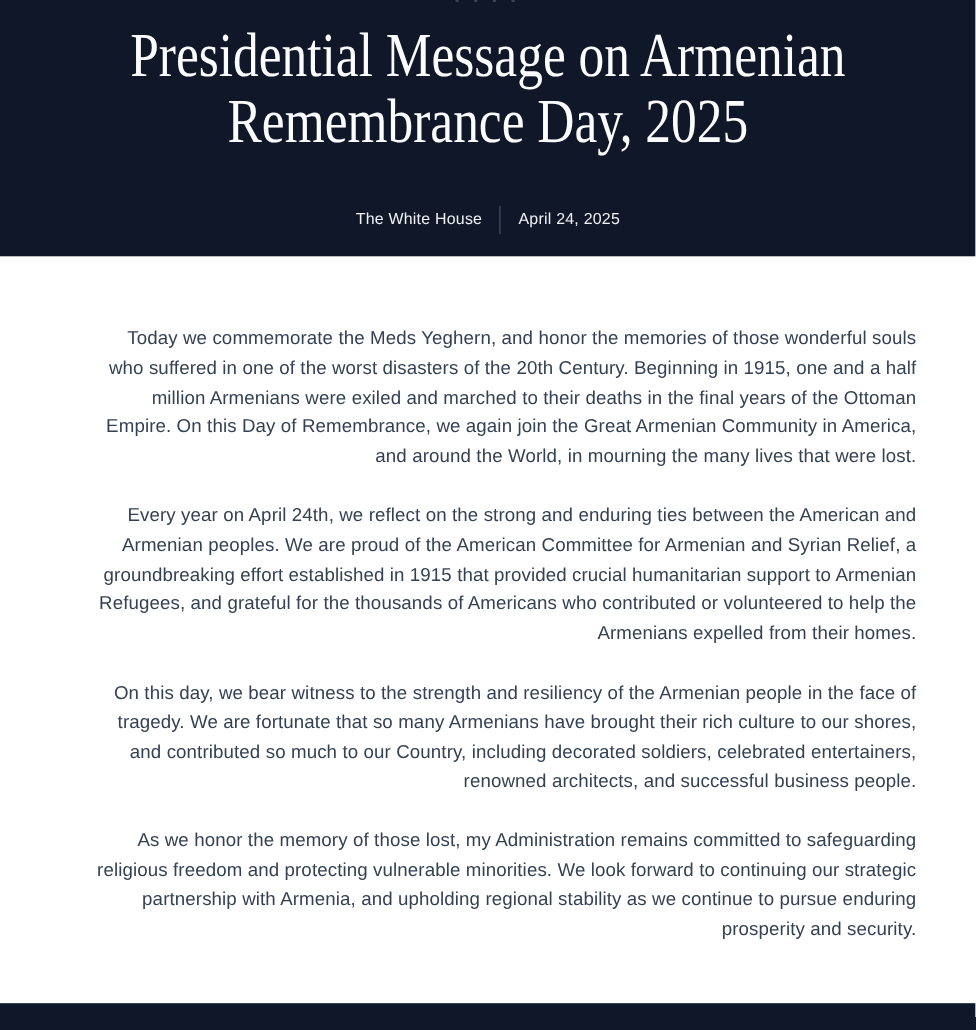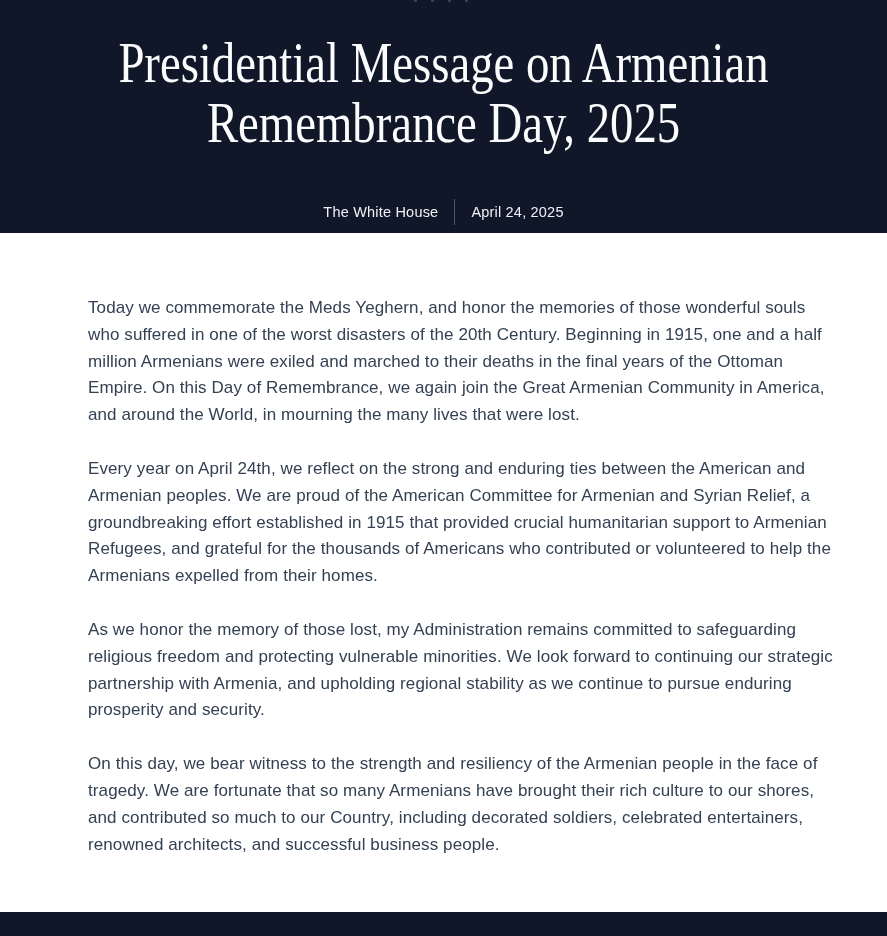--- a/index.html
+++ b/index.html
@@ -15,21 +15,21 @@
     overflow: hidden;
     font-family: "Liberation Sans", sans-serif;
   }
 
   
   .hero {
     position: relative;
     height: 233px;
     background: #101728;
     box-sizing: border-box;
-    padding-top: 33px;
+    padding-top: 21px;
     text-align: center;
   }
   .deco-dots {
     position: absolute;
     top: 0;
     left: 0;
     width: 100%;
     height: 3px;
     pointer-events: none;
   }
@@ -88,20 +88,21 @@
     background: #ffffff;
     padding: 62px 54px 0 88px;
   }
   .article-body p {
     max-width: 745px;
     margin: 0 0 27px 0;
     color: #344153;
     font-size: 17px;
     line-height: 26.8px;
     letter-spacing: 0.1px;
+    text-align: right;
   }
 
   
   .site-footer {
     height: 24px;
     background: #101728;
   }
 </style>
 </head>
 <body>
@@ -126,19 +127,19 @@
     <div class="meta">
       <span>The White House</span>
       <span class="meta-divider"></span>
       <span>April 24, 2025</span>
     </div>
   </header>
 
   <main class="article-body">
     <p>Today we commemorate the Meds Yeghern, and honor the memories of those wonderful souls who suffered in one of the worst disasters of the 20th Century. Beginning in 1915, one and a half million Armenians were exiled and marched to their deaths in the final years of the Ottoman Empire. On this Day of Remembrance, we again join the Great Armenian Community in America, and around the World, in mourning the many lives that were lost.</p>
     <p>Every year on April 24th, we reflect on the strong and enduring ties between the American and Armenian peoples. We are proud of the American Committee for Armenian and Syrian Relief, a groundbreaking effort established in 1915 that provided crucial humanitarian support to Armenian Refugees, and grateful for the thousands of Americans who contributed or volunteered to help the Armenians expelled from their homes.</p>
+    <p>On this day, we bear witness to the strength and resiliency of the Armenian people in the face of tragedy. We are fortunate that so many Armenians have brought their rich culture to our shores, and contributed so much to our Country, including decorated soldiers, celebrated entertainers, renowned architects, and successful business people.</p>
     <p>As we honor the memory of those lost, my Administration remains committed to safeguarding religious freedom and protecting vulnerable minorities. We look forward to continuing our strategic partnership with Armenia, and upholding regional stability as we continue to pursue enduring prosperity and security.</p>
-    <p>On this day, we bear witness to the strength and resiliency of the Armenian people in the face of tragedy. We are fortunate that so many Armenians have brought their rich culture to our shores, and contributed so much to our Country, including decorated soldiers, celebrated entertainers, renowned architects, and successful business people.</p>
   </main>
 
   <footer class="site-footer"></footer>
 
 </div>
 
 </body></html>

